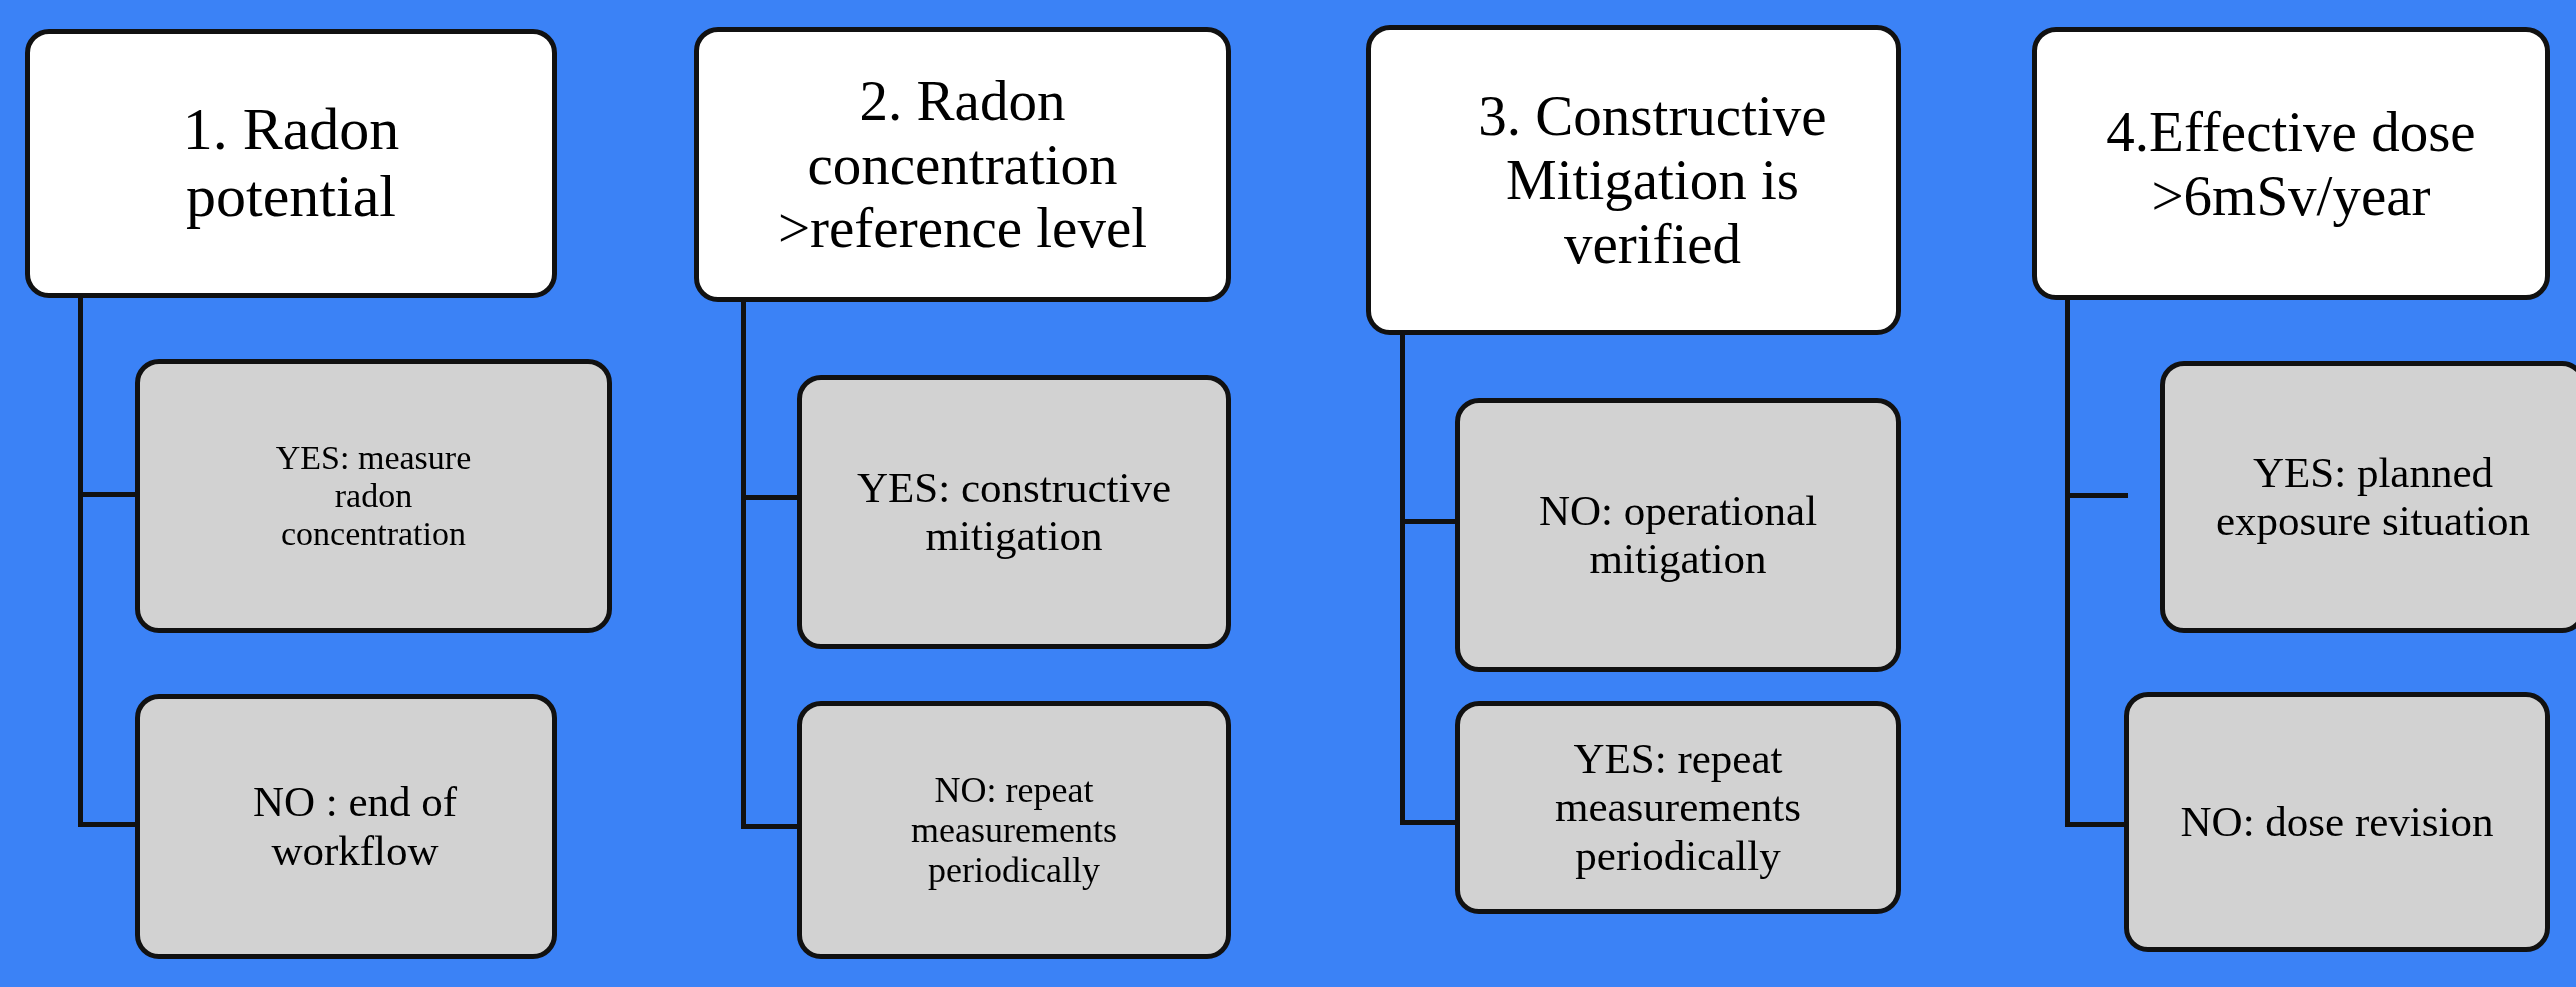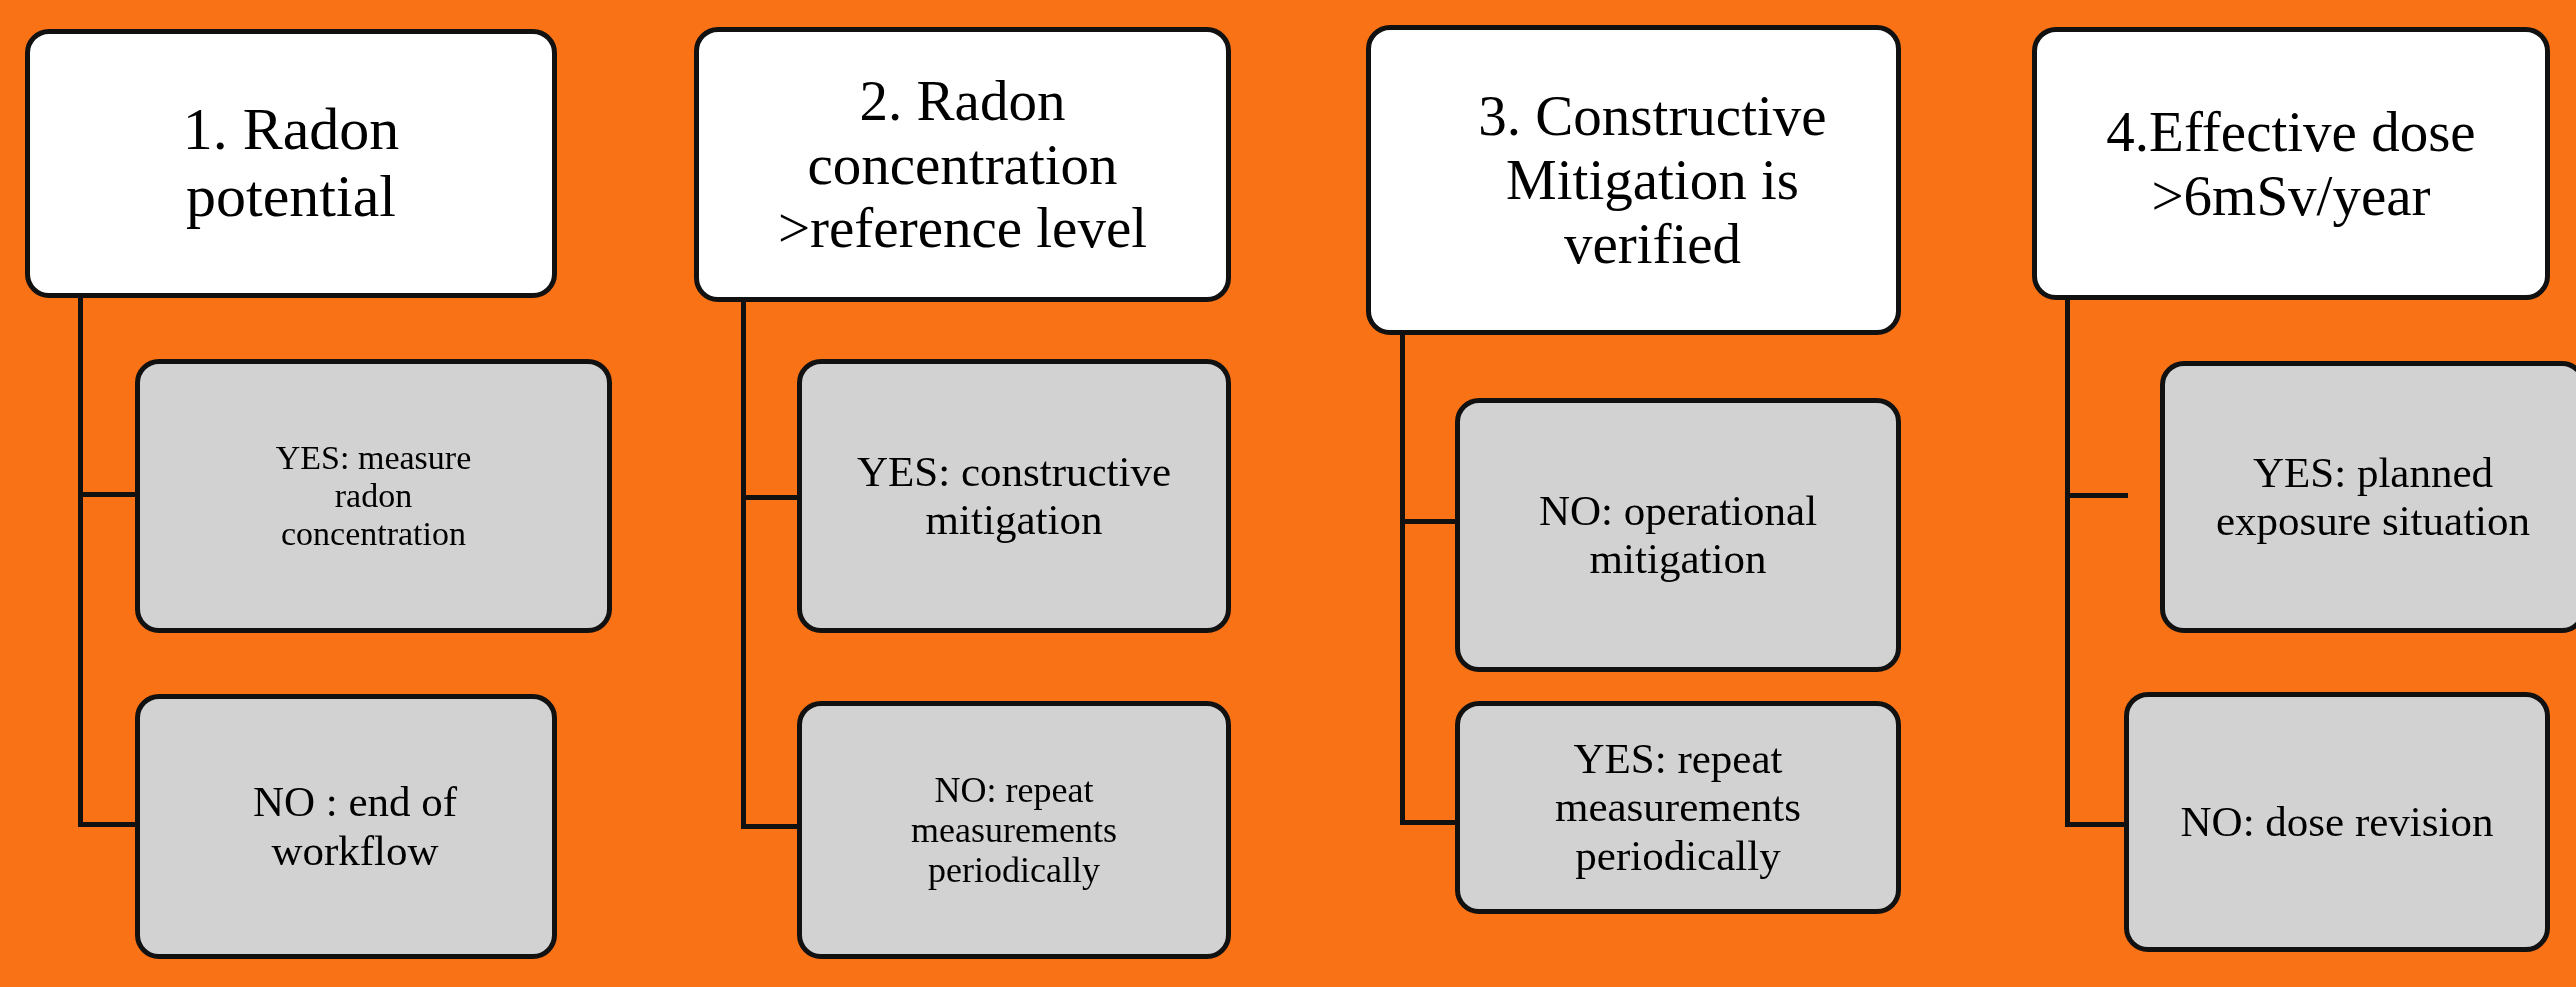--- a/index.html
+++ b/index.html
@@ -9,21 +9,21 @@
     background: #ffffff;
   }
   body {
     font-family: "Liberation Serif", "DejaVu Serif", serif;
     color: #000000;
   }
   #canvas {
     position: relative;
     width: 2576px;
     height: 988px;
-    background: #f97316;
+    background: #3b82f6;
     overflow: hidden;
   }
   .node {
     position: absolute;
     box-sizing: border-box;
     border: 5px solid #111111;
     border-radius: 24px;
     display: flex;
     align-items: center;
     justify-content: center;
@@ -78,21 +78,21 @@
   </div>
 
   <div class="node decision" style="left:694px; top:27px; width:537px; height:275px; font-size:57px;">
     <span class="label">2. Radon
 concentration
 &gt;reference level</span>
   </div>
   <div class="connector v" style="left:741px; top:300px; height:528px;"></div>
   <div class="connector h" style="left:741px; top:495px; width:63px;"></div>
   <div class="connector h" style="left:741px; top:824px; width:63px;"></div>
-  <div class="node outcome" style="left:797px; top:359px; width:434px; height:274px; font-size:43px;">
+  <div class="node outcome" style="left:797px; top:375px; width:434px; height:274px; font-size:43px;">
     <span class="label">YES: constructive
 mitigation</span>
   </div>
   <div class="node outcome" style="left:797px; top:701px; width:434px; height:258px; font-size:36px;">
     <span class="label">NO: repeat
 measurements
 periodically</span>
   </div>
 
   <div class="node decision" style="left:1366px; top:25px; width:535px; height:310px; font-size:57px;padding-left:48px;">

